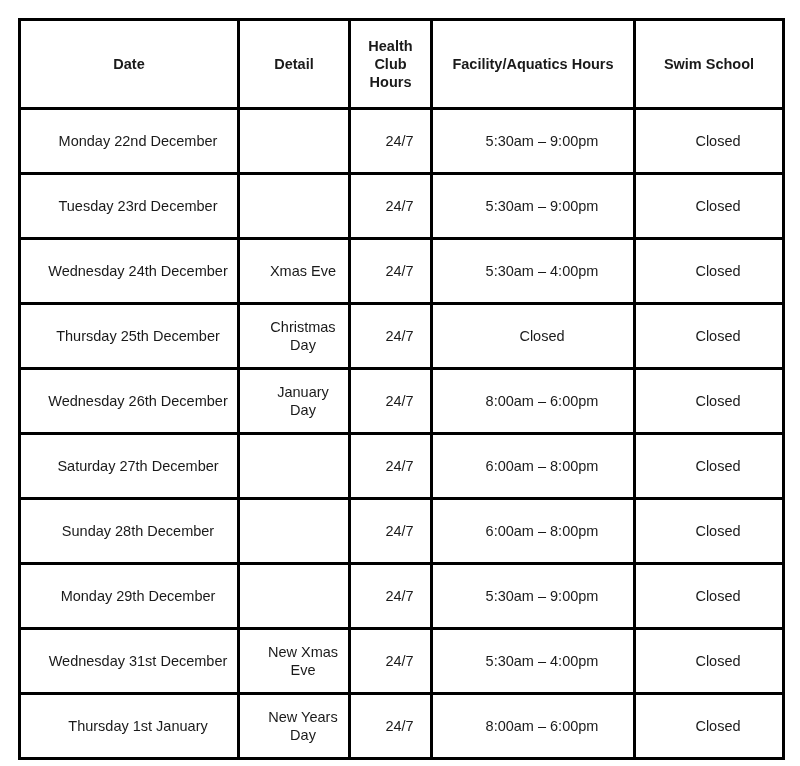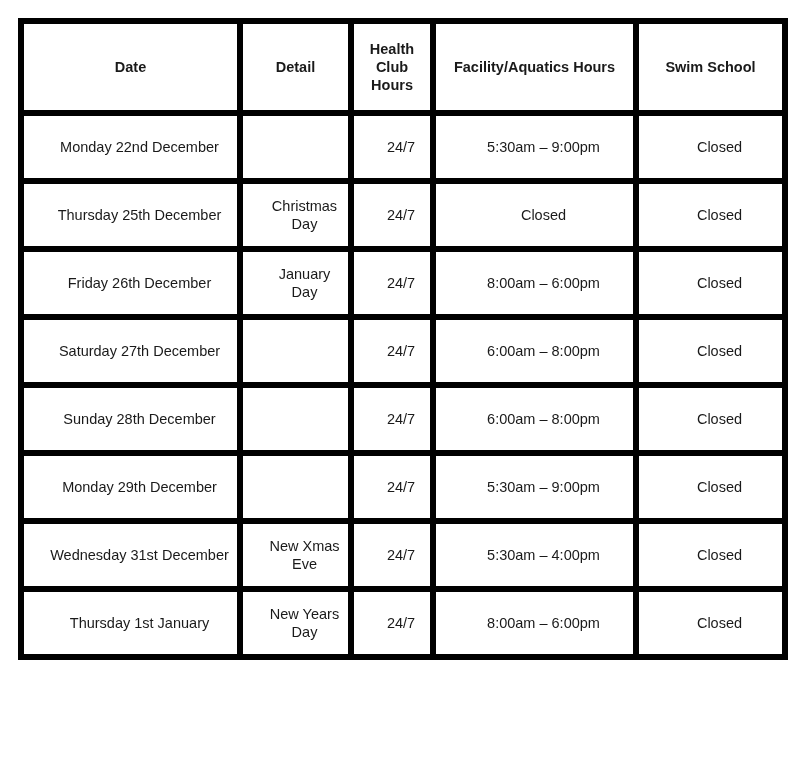--- a/index.html
+++ b/index.html
@@ -28,21 +28,21 @@
     border: 1px solid #2b2b2b;
   }
   table.schedule col.c-date   { width: 219px; }
   table.schedule col.c-detail { width: 111px; }
   table.schedule col.c-health { width: 82px; }
   table.schedule col.c-fac    { width: 203px; }
   table.schedule col.c-swim   { width: 149px; }
 
   table.schedule th,
   table.schedule td {
-    border: 6px solid #000000;
+    border: 3px solid #000000;
     text-align: center;
     vertical-align: middle;
     font-size: 14.5px;
     line-height: 1.25;
     padding: 6px 6px;
     word-wrap: break-word;
   }
   table.schedule thead th {
     font-weight: bold;
     height: 74px;
@@ -79,28 +79,42 @@
     </thead>
     <tbody id="table-body">
         <tr>
           <td class="cell-date">Monday 22nd December</td>
           <td class="empty"></td>
           <td>24/7</td>
           <td>5:30am – 9:00pm</td>
           <td>Closed</td>
         </tr>
         <tr>
+          <td class="cell-date">Tuesday 23rd December</td>
+          <td class="empty"></td>
+          <td>24/7</td>
+          <td>5:30am – 9:00pm</td>
+          <td>Closed</td>
+        </tr>
+        <tr>
+          <td class="cell-date">Wednesday 24th December</td>
+          <td>Xmas Eve</td>
+          <td>24/7</td>
+          <td>5:30am – 4:00pm</td>
+          <td>Closed</td>
+        </tr>
+        <tr>
           <td class="cell-date">Thursday 25th December</td>
           <td>Christmas Day</td>
           <td>24/7</td>
           <td>Closed</td>
           <td>Closed</td>
         </tr>
         <tr>
-          <td class="cell-date">Friday 26th December</td>
+          <td class="cell-date">Wednesday 26th December</td>
           <td>January Day</td>
           <td>24/7</td>
           <td>8:00am – 6:00pm</td>
           <td>Closed</td>
         </tr>
         <tr>
           <td class="cell-date">Saturday 27th December</td>
           <td class="empty"></td>
           <td>24/7</td>
           <td>6:00am – 8:00pm</td>

